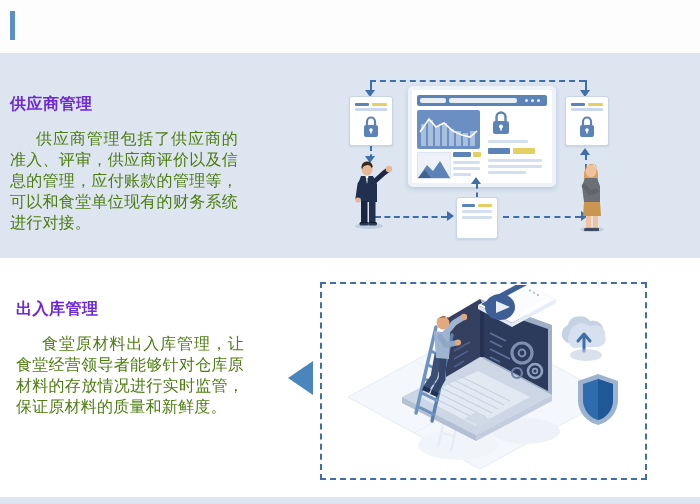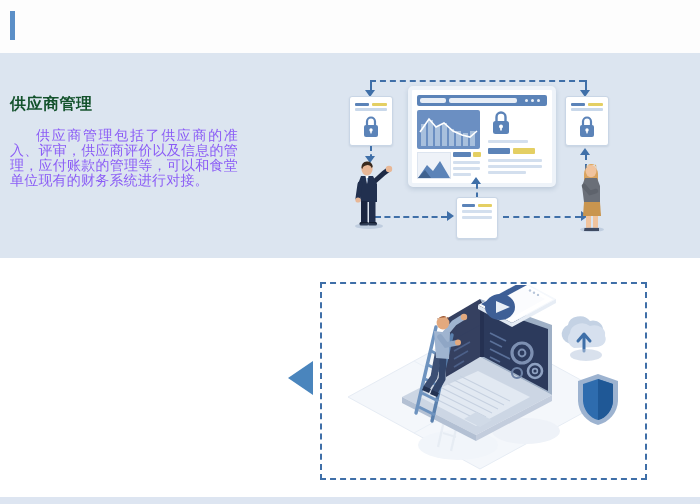--- a/index.html
+++ b/index.html
@@ -14,22 +14,22 @@
   
   .header{position:absolute;left:0;top:0;width:700px;height:53px;background:#fdfdfd;}
   .accent-bar{position:absolute;left:10px;top:11px;width:5px;height:29px;background:#5b8fc7;}
   .page-title{position:absolute;left:24px;top:10px;font-size:25px;font-weight:bold;color:#1b1b1b;letter-spacing:1px;line-height:32px;}
 
   
   .sec1{position:absolute;left:0;top:53px;width:700px;height:205px;background:#dce5f0;}
   .sec2{position:absolute;left:0;top:258px;width:700px;height:239px;background:#ffffff;}
   .footer-band{position:absolute;left:0;top:497px;width:700px;height:7px;background:#dde5f1;}
 
-  .sec-head{position:absolute;font-size:16px;font-weight:bold;color:#14532d;letter-spacing:.5px;}
-  .sec-body{position:absolute;width:228px;font-size:14px;line-height:15px;color:#8b5cf6;text-align:justify;text-indent:26px;letter-spacing:.2px;}
+  .sec-head{position:absolute;font-size:16px;font-weight:bold;color:#6d28d9;letter-spacing:.5px;}
+  .sec-body{position:absolute;width:228px;font-size:16px;line-height:21px;color:#4d7c0f;text-align:justify;text-indent:26px;letter-spacing:.2px;}
 
   #s1-head{left:10px;top:94px;}
   #s1-body{left:10px;top:128px;}
   #s2-head{left:16px;top:299px;}
   #s2-body{left:16px;top:333px;}
 
   
   .ill1{position:absolute;left:330px;top:70px;width:300px;height:175px;}
 
   .dashline{position:absolute;}
@@ -225,20 +225,22 @@
         <rect x="25" y="58" width="5" height="13" fill="#f0c39d"></rect>
         <path d="M16.5 70 L24 70 L24 73 L16 73 Z" fill="#2a3145"></path>
         <path d="M24 70 L31 70 L31 73 L23.5 73 Z" fill="#2a3145"></path>
       </svg>
     </div>
 
   </div>
 
   <div class="sec2"></div>
 
+  <div class="sec-head" id="s2-head">出入库管理</div>
+  <div class="sec-body" id="s2-body">食堂原材料出入库管理，让食堂经营领导者能够针对仓库原材料的存放情况进行实时监管，保证原材料的质量和新鲜度。</div>
 
   <div class="dashbox"></div>
   <div class="tri-left"></div>
 
   <div class="ill2">
     <svg width="300" height="190" viewBox="0 0 300 190">
 
       <g>
         <path d="M150 40 L282 112 L150 184 L18 112 Z" fill="#f4f7fb"></path>
         <path d="M150 40 L282 112 L150 184 L18 112 Z" fill="none" stroke="#e6ecf4" stroke-width="1"></path>

